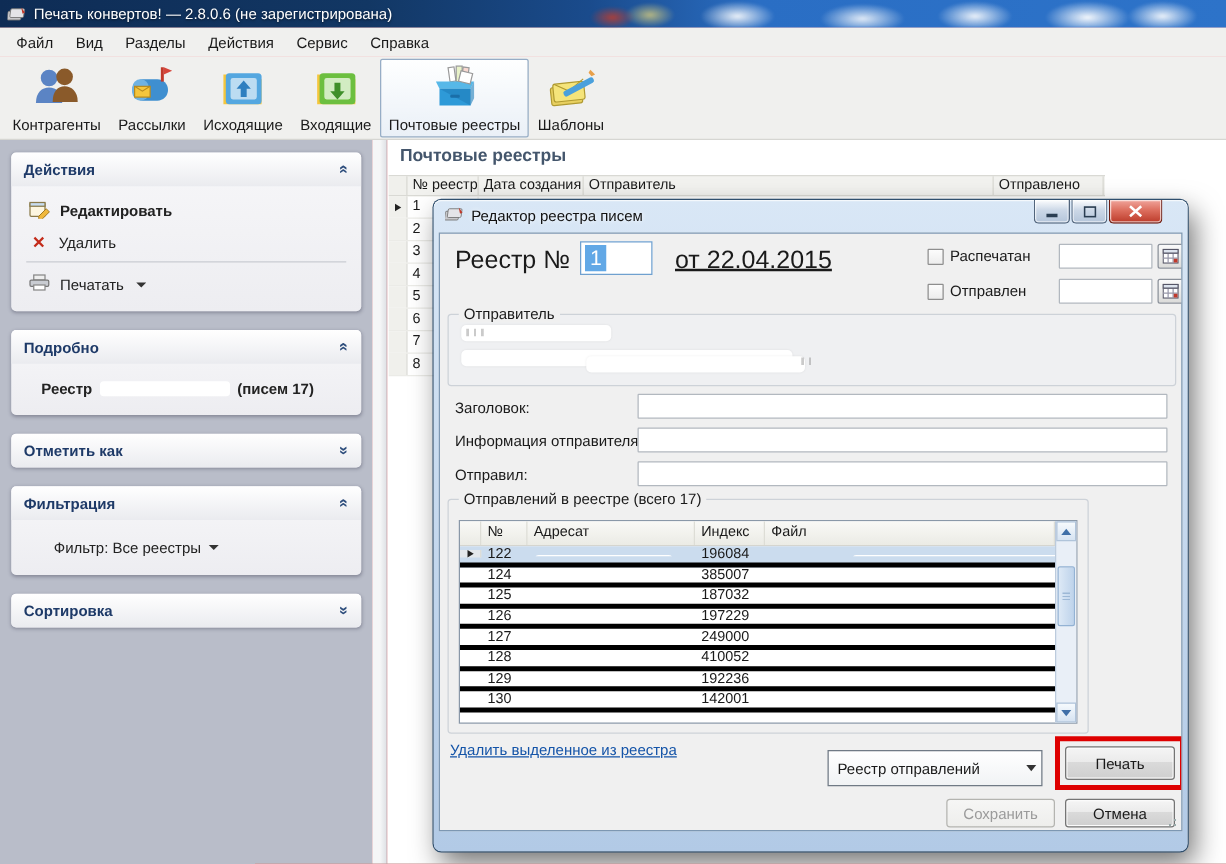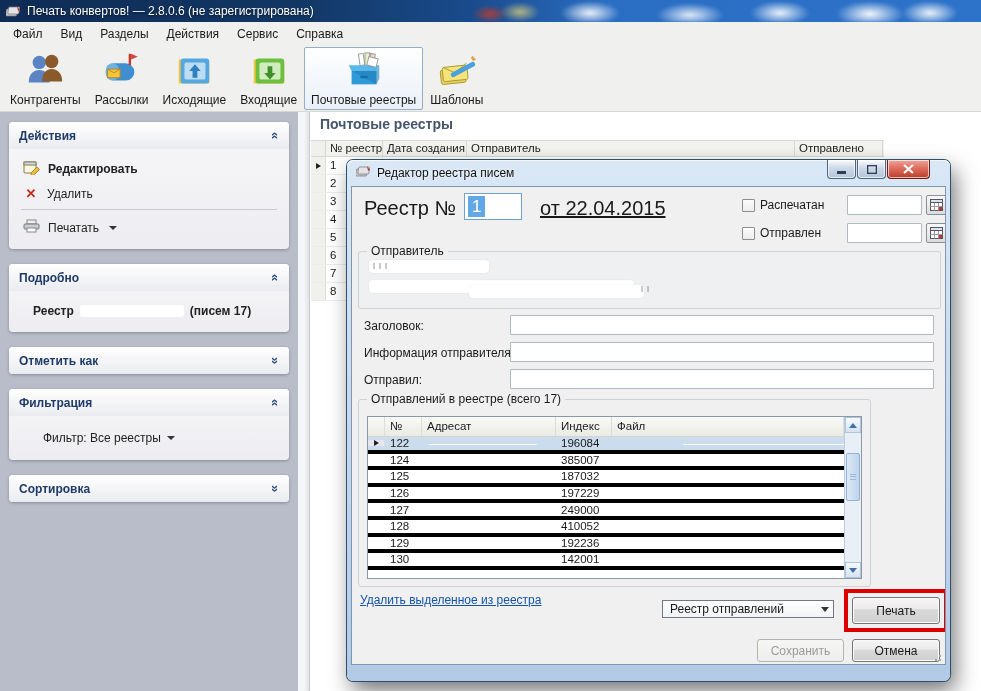--- a/index.html
+++ b/index.html
@@ -146,21 +146,21 @@
   .sb-up::after { content:""; width:0; height:0; border-left:4px solid transparent; border-right:4px solid transparent; border-bottom:5px solid #3f6fa8; }
   .sb-down::after { content:""; width:0; height:0; border-left:4px solid transparent; border-right:4px solid transparent; border-top:5px solid #3f6fa8; }
   .sb-track { flex:1; position:relative; }
   .sb-thumb { position:absolute; left:1px; right:1px; top:20px; height:48px;
     background:linear-gradient(90deg,#dde9f6,#bed3eb); border:1px solid #93b2d4; border-radius:2px; }
   .sb-thumb::after { content:""; position:absolute; left:3px; right:3px; top:50%; height:6px; margin-top:-3px;
     background:repeating-linear-gradient(#9db8d6 0 1px,transparent 1px 2.5px); }
 
   .link { position:absolute; color:#1454a8; text-decoration:underline; cursor:pointer; }
 
-  .combo { position:absolute; display:flex; align-items:center; height:18px; border:1px solid #707a85;
+  .combo { position:absolute; display:flex; align-items:center; height:29px; border:1px solid #707a85;
     background:linear-gradient(#ffffff,#f1f3f5); padding-left:7px; }
   .combo-arrow-box { margin-left:auto; width:17px; align-self:stretch; display:flex; align-items:center; justify-content:center; }
   .combo-arrow { width:0; height:0; border-left:4px solid transparent; border-right:4px solid transparent; border-top:5px solid #333; }
 
   .btn { position:absolute; height:23px; border:1px solid #757575; border-radius:3px;
     background:linear-gradient(#f5f5f5,#ebebeb 45%,#dadada 46%,#cfcfcf);
     display:flex; align-items:center; justify-content:center; font-size:12px; color:#1a1a1a;
     box-shadow:inset 0 0 0 1px #fbfbfb; cursor:default; }
   .btn.disabled { color:#9b9b9b; border-color:#b4b4b0; background:linear-gradient(#f6f6f5,#eeeeec); box-shadow:none; }
   .print-annotation { position:absolute; left:492px; top:402px; width:104px; height:43px;

